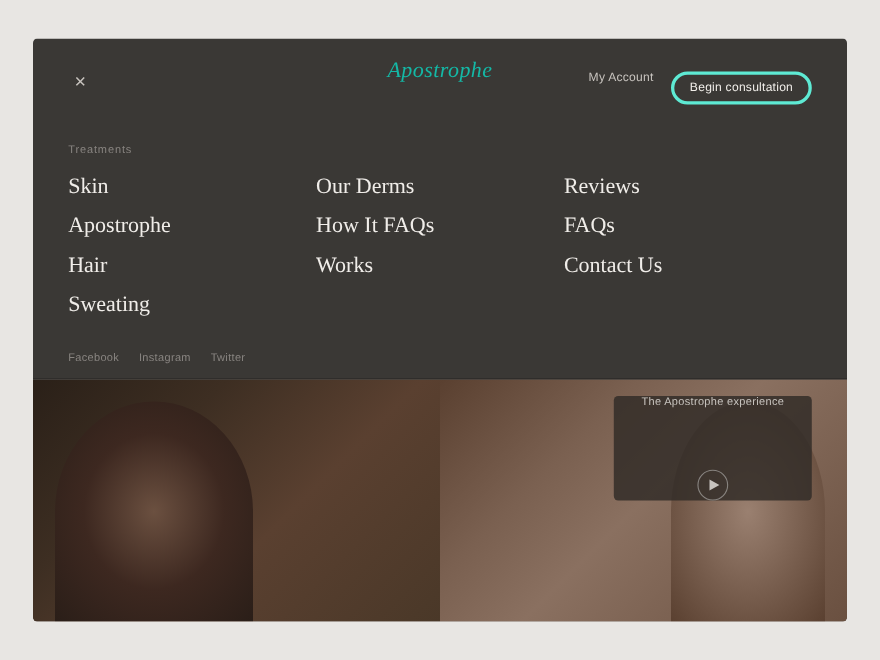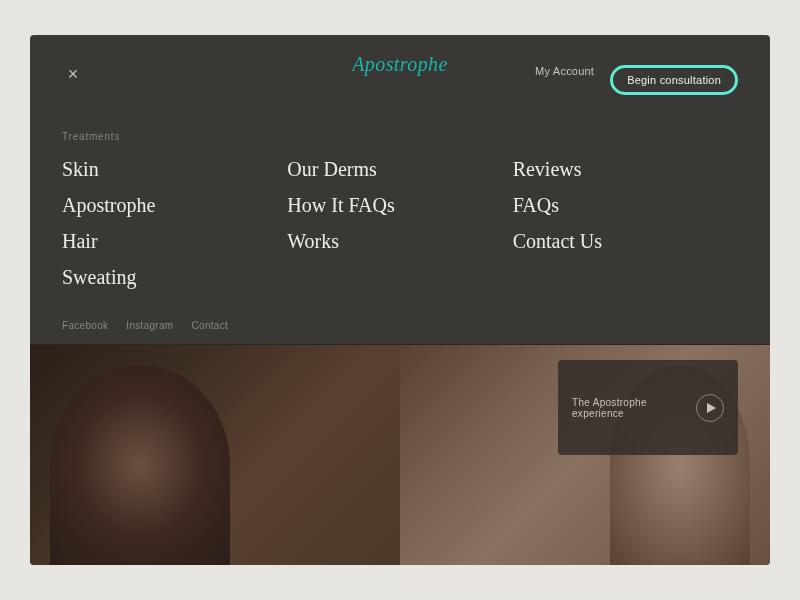--- a/index.html
+++ b/index.html
@@ -202,20 +202,21 @@
       right: 32px;
       width: 180px;
       height: 95px;
       background: rgba(50, 45, 40, 0.85);
       border-radius: 4px;
       z-index: 3;
       display: flex;
       align-items: center;
       justify-content: space-between;
       padding: 0 14px;
+      flex-direction: column;
     }
 
     .video-text {
       color: #c8c4bf;
       font-size: 10px;
       font-family: Arial, sans-serif;
       letter-spacing: 0.03em;
     }
 
     .play-btn {
@@ -290,21 +291,21 @@
           <span class="nav-link">FAQs</span>
           <span class="nav-link">Contact Us</span>
         </div>
 
       </div>
     </div>
 
     <div class="nav-footer">
       <span class="social-link">Facebook</span>
       <span class="social-link">Instagram</span>
-      <span class="social-link">Contact</span>
+      <span class="social-link">Twitter</span>
     </div>
 
   </div>
 
   <div class="divider-line"></div>
 
   <div class="bg-area">
     <div class="bg-left"></div>
     <div class="bg-right"></div>
   </div>

